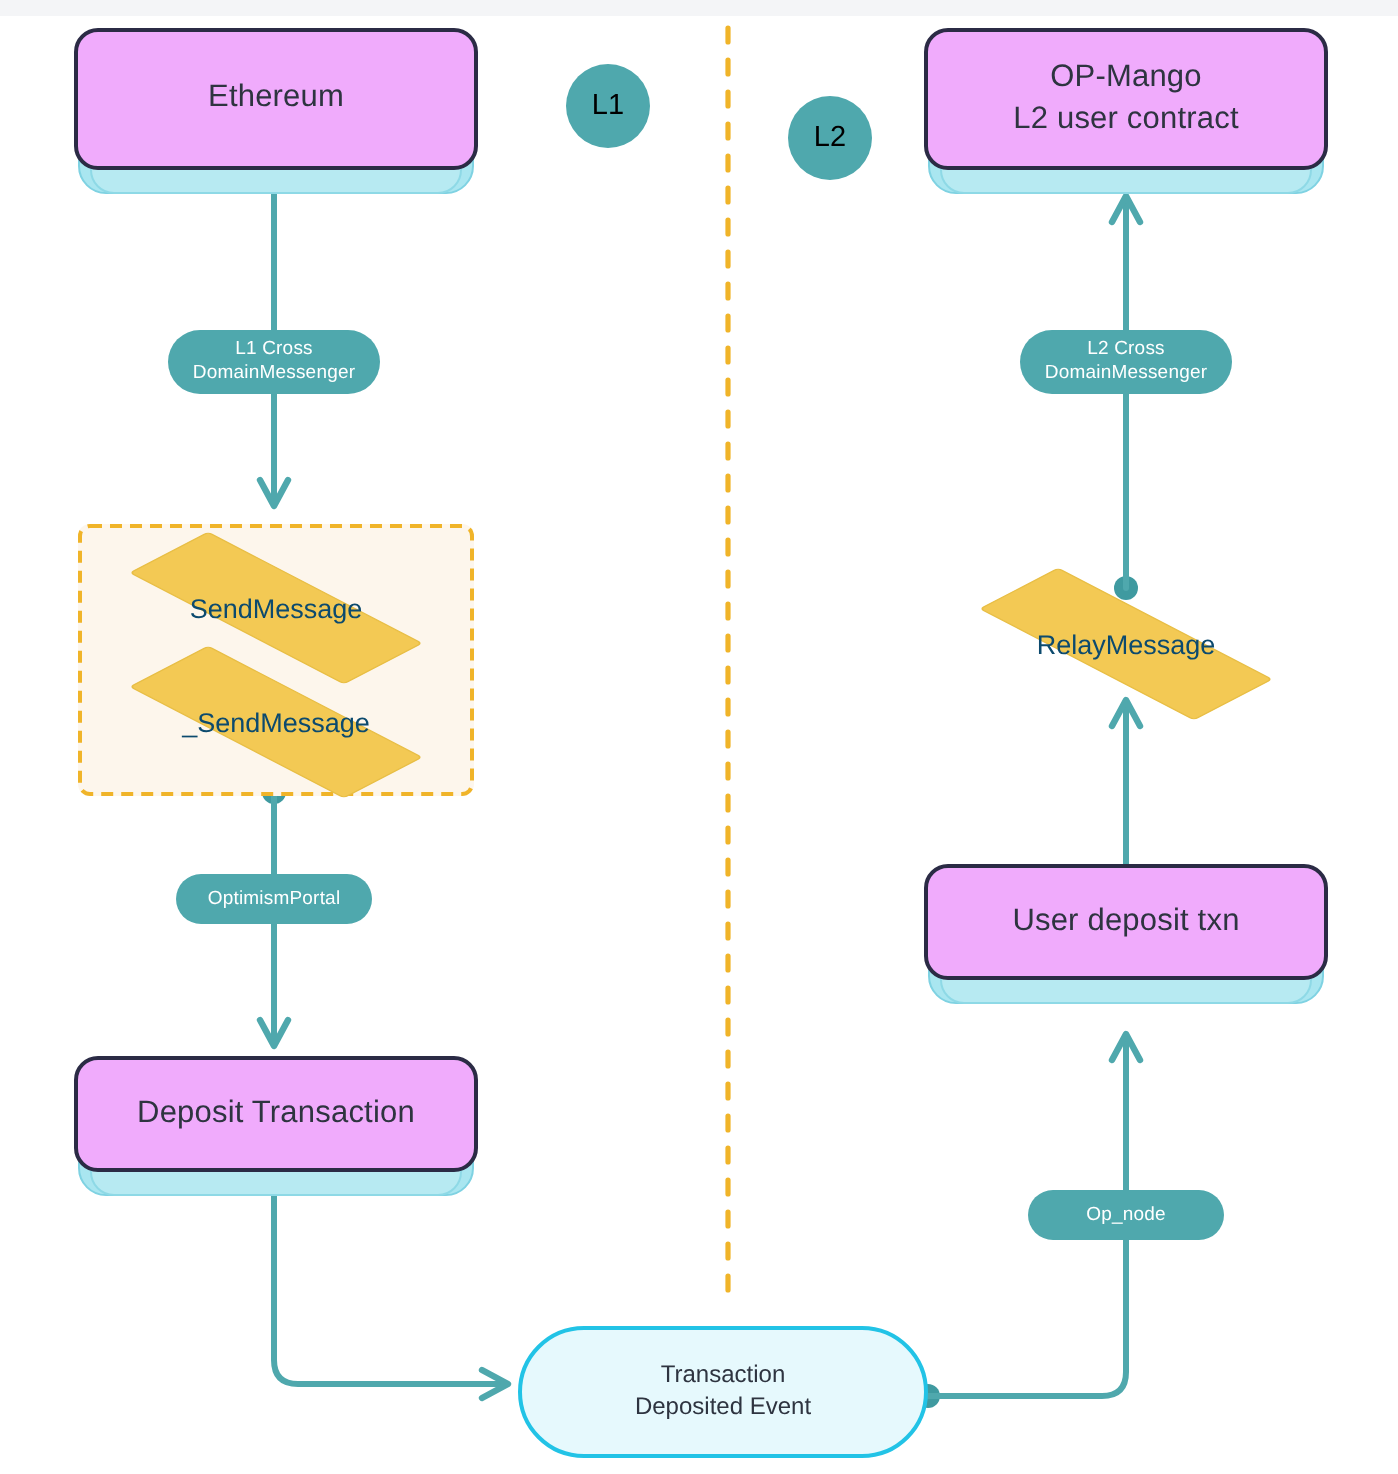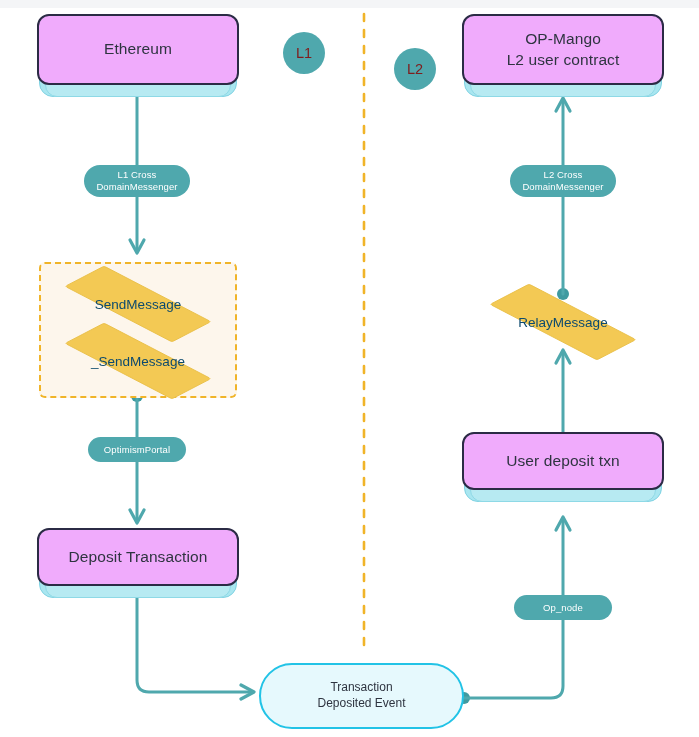--- a/index.html
+++ b/index.html
@@ -103,21 +103,21 @@
     z-index: 6;
     padding: 0 6px;
   }
 
   
   .badge {
     position: absolute;
     width: 42px; height: 42px;
     border-radius: 50%;
     background: #4fa8ad;
-    color: #7f1d1d;
+    color: #000000;
     display: flex; align-items: center; justify-content: center;
     font-size: 14.5px;
     z-index: 6;
   }
 </style>
 </head>
 <body>
 
 <div id="canvas">
 

